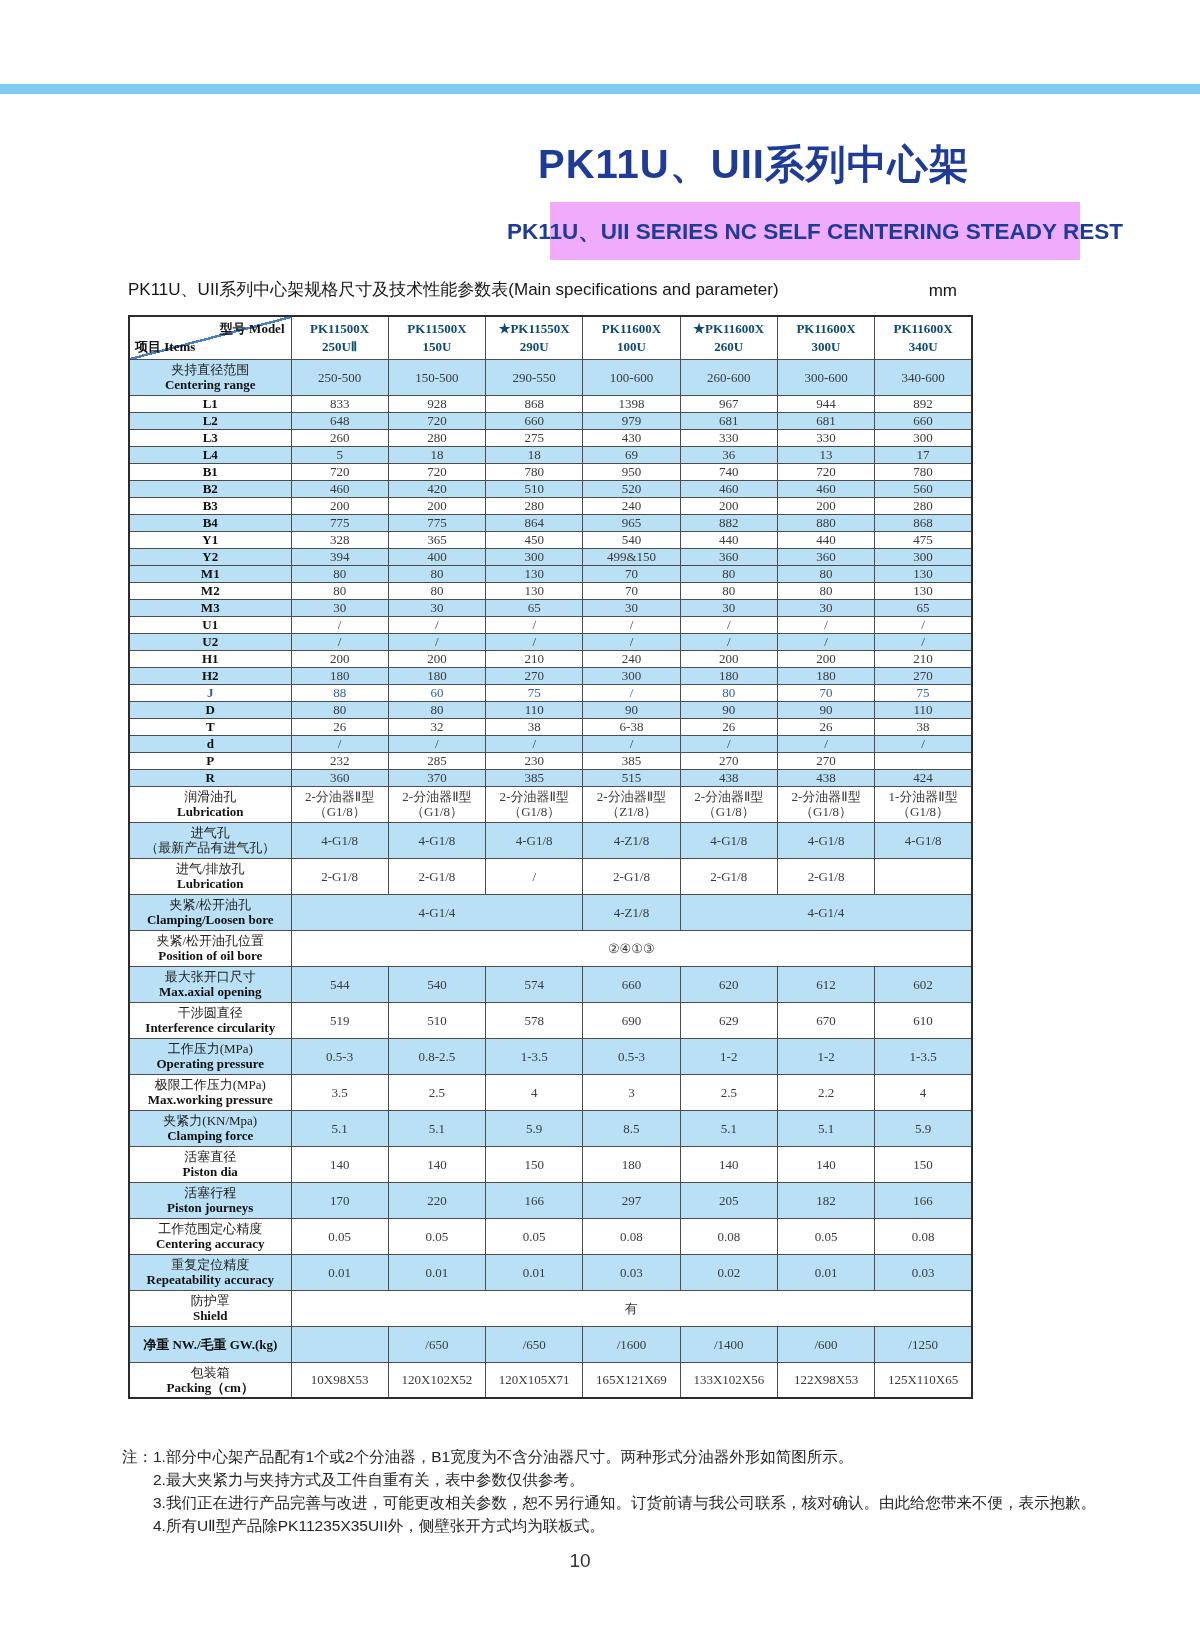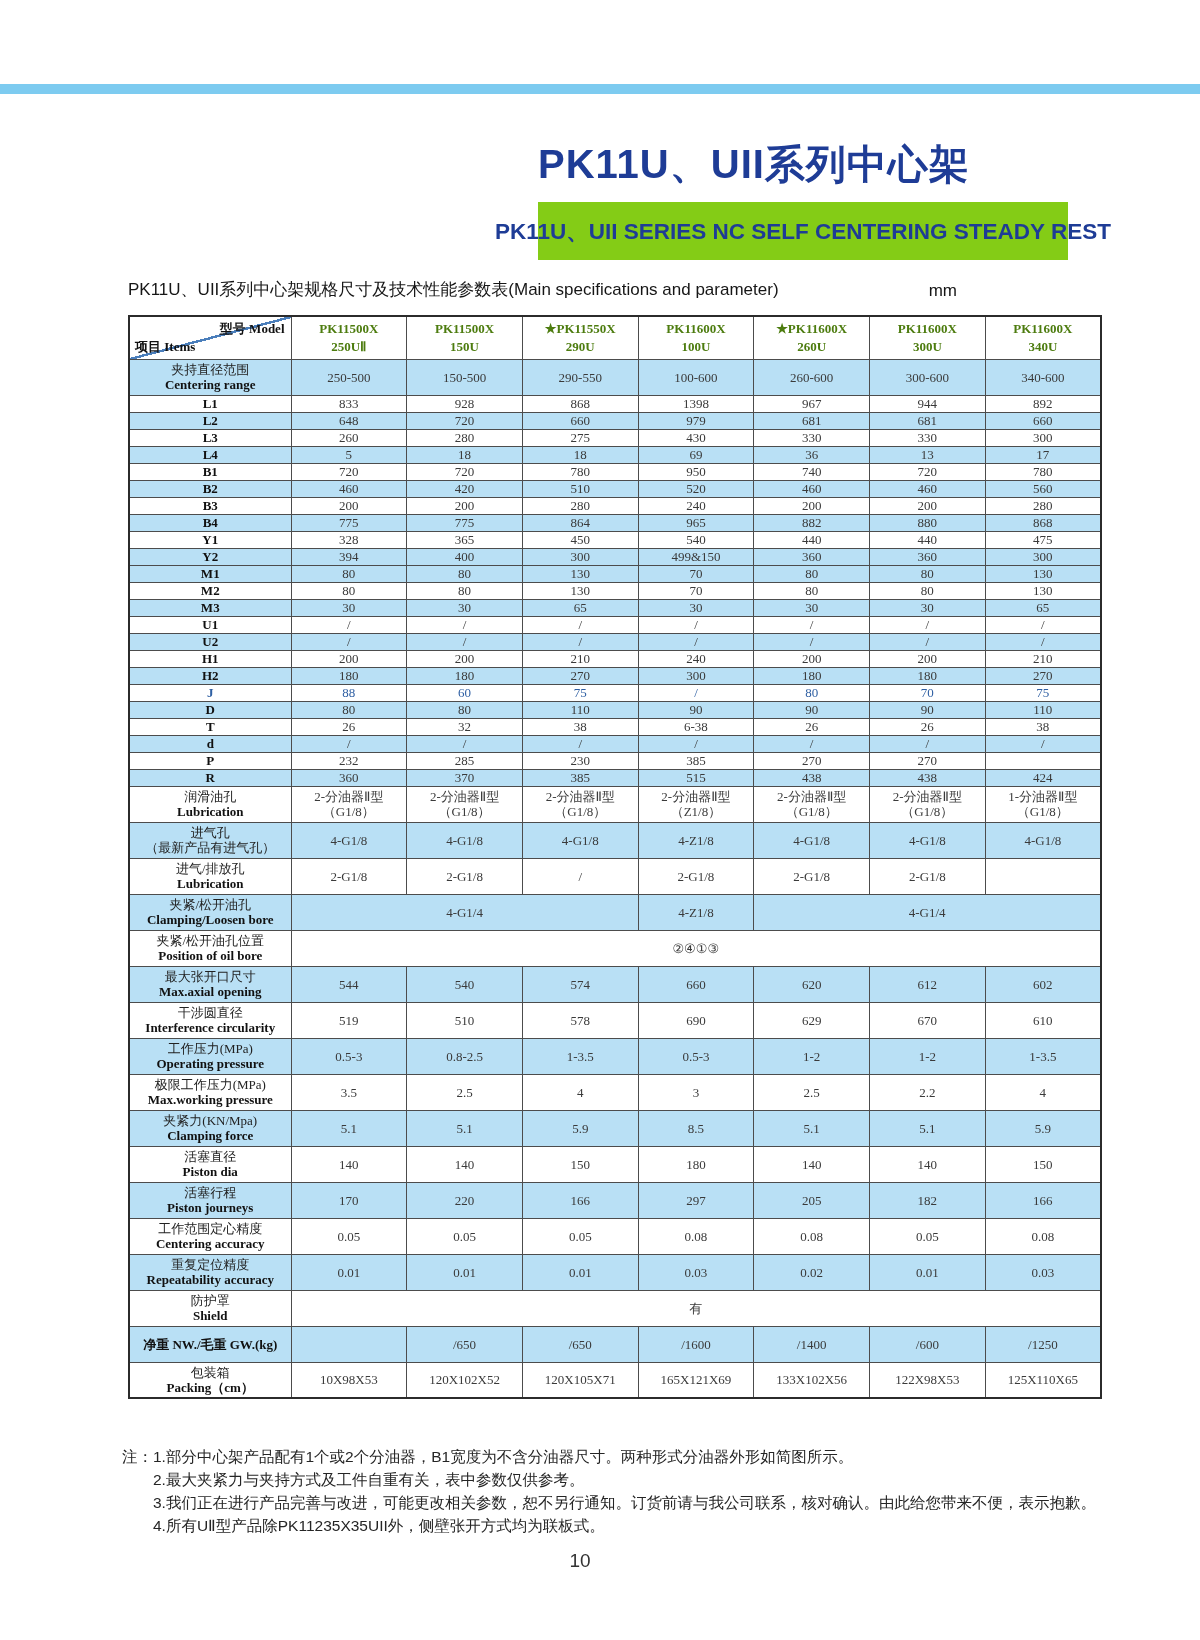--- a/index.html
+++ b/index.html
@@ -17,40 +17,40 @@
     margin-top:14px;width:530px;height:58px;display:flex;align-items:center;justify-content:center;
     font-family:"Liberation Sans", sans-serif;font-weight:bold;font-size:22.5px;white-space:nowrap;
   }
   .caption-row{
     position:absolute;left:128px;top:278px;width:845px;display:flex;
     justify-content:space-between;align-items:flex-end;
     font-family:"Liberation Sans", sans-serif;font-size:17px;color:#161616;
   }
   .caption-row .unit{padding-right:16px;padding-left:47px;}
   table.spec{
-    position:absolute;left:128px;top:315px;width:974px;
+    position:absolute;left:128px;top:315px;width:845px;
     border-collapse:collapse;table-layout:fixed;
     font-size:13px;
   }
   table.spec th, table.spec td{
     border:1px solid #4c4c4c;padding:0 2px;text-align:center;vertical-align:middle;
     overflow:hidden;
   }
   table.spec{border:2px solid #2b2b2b;}
   tr.h-s{height:17px;}
   tr.h-t{height:36px;}
   tr.head{height:43px;}
   tr.shade td, tr.shade th{background:#B9E0F5;}
   tr.accent td, tr.accent th{color:#2E5FA3;}
   th.corner{position:relative;padding:0;
     background-image:linear-gradient(to bottom right, transparent calc(50% - 1.2px), #4a7ebb calc(50% - 1.2px), #4a7ebb calc(50% + 1.2px), transparent calc(50% + 1.2px));
   }
   .corner-top{position:absolute;top:3px;right:6px;font-weight:bold;color:#111;}
   .corner-bottom{position:absolute;bottom:3px;left:5px;font-weight:bold;color:#111;}
-  th.colhead{font-weight:bold;color:#4d7c0f;line-height:18px;}
+  th.colhead{font-weight:bold;color:#0c4a6e;line-height:18px;}
   th.rowlabel{font-weight:normal;color:#222;line-height:15px;padding:1px 2px;}
   th.rowlabel .b{font-weight:bold;color:#111;}
   td.val{color:#3a3a3a;white-space:pre-line;line-height:15px;}
   tr.accent td.val{color:#2E5FA3;}
   .notes{
     position:absolute;left:122px;top:1445px;width:1000px;display:flex;
     font-family:"Liberation Sans", sans-serif;font-size:15.5px;color:#252525;line-height:23px;
   }
   .notes .note-label{flex:0 0 auto;white-space:nowrap;}
   .page-number{
@@ -58,21 +58,21 @@
     font-family:"Liberation Sans", sans-serif;font-size:19px;color:#333;
   }
 </style>
 </head>
 <body>
 
 <div class="topbar" style="background: rgb(125, 203, 240);"></div>
 
 <div class="header-block">
   <div class="page-title" style="color: rgb(30, 60, 150);">PK11U、UII系列中心架</div>
-  <div class="banner" style="background: #84cc16; color: rgb(30, 60, 150);">
+  <div class="banner" style="background: #f0abfc; color: rgb(30, 60, 150); margin-left: 12px;">
     <span>PK11U、UII SERIES NC SELF CENTERING STEADY REST</span>
   </div>
 </div>
 
 <div class="caption-row">
   <span>PK11U、UII系列中心架规格尺寸及技术性能参数表(Main specifications and parameter)</span>
   <span class="unit">mm</span>
 </div>
 
 <table class="spec">

